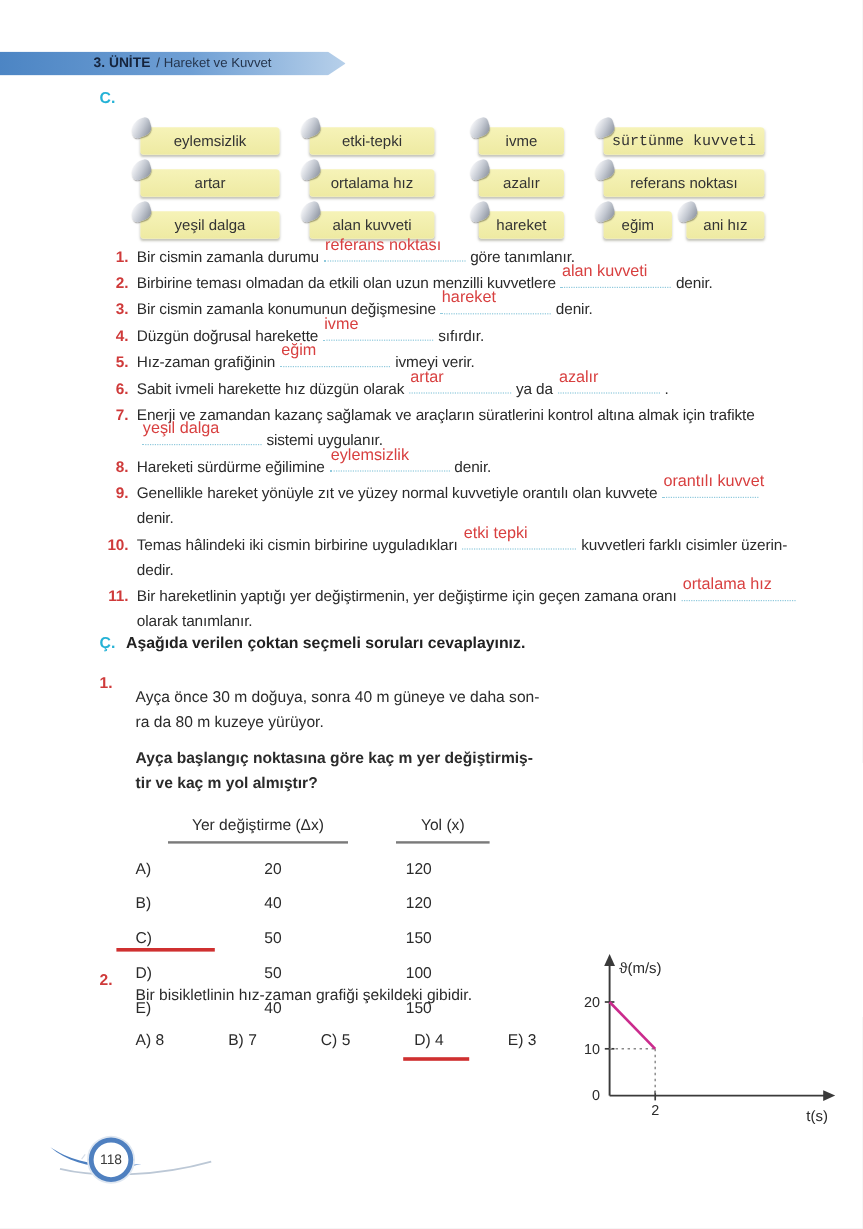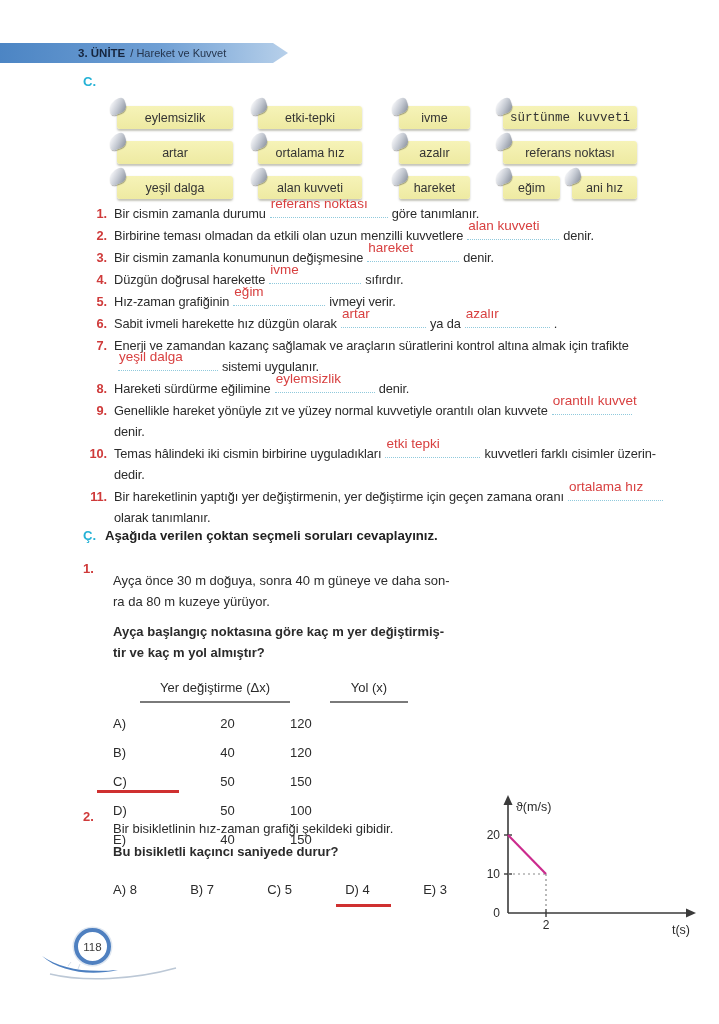--- a/index.html
+++ b/index.html
@@ -48,34 +48,34 @@
   .qbody{width:352px;margin-top:12px;}
   .qbold{font-weight:bold;margin-top:9px;}
 
   .tbl{margin-top:14px;position:relative;}
   .thead{display:flex;margin-bottom:6px;}
   .th1{margin-left:27px;width:150px;text-align:center;border-bottom:2px solid #7a7a7a;padding-bottom:3px;}
   .th2{margin-left:40px;width:78px;text-align:center;border-bottom:2px solid #7a7a7a;padding-bottom:3px;}
   .trow{display:flex;height:29px;align-items:center;position:relative;}
   .tl{width:52px;}
   .tdx{width:125px;text-align:center;}
-  .tx{width:118px;text-align:left;}
+  .tx{width:118px;text-align:center;}
   .row-underline{position:absolute;left:-16px;bottom:3px;width:82px;height:3.5px;background:#cf3030;}
 
   .opts{display:flex;margin-top:17px;width:334px;justify-content:space-between;}
   .opt{position:relative;white-space:nowrap;}
   .opt-underline{position:absolute;left:-9px;bottom:-7px;width:55px;height:3.5px;background:#cf3030;}
 
   
   .graph{position:absolute;left:450px;top:785px;}
 
   
   .badge-wrap{position:absolute;left:38px;top:928px;width:150px;height:60px;}
   .badge-swoosh{position:absolute;left:0;top:14px;}
-  .badge-circle{position:absolute;left:36px;top:0;width:29px;height:29px;background:#fff;
+  .badge-circle{position:absolute;left:36px;top:20px;width:29px;height:29px;background:#fff;
                 border:4px solid #4f80c0;border-radius:50%;display:flex;align-items:center;
                 justify-content:center;font-size:11.5px;color:#3c3c3c;box-shadow:0 0 0 1.5px #dfe7f1;}
 </style>
 </head>
 <body>
 
 <div class="page">
 
   <div class="banner">
     <span class="unit">3. ÜNİTE</span>
@@ -245,21 +245,20 @@
           <span class="tx">150</span>
         </div>
       </div>
     </div>
   </div>
 
   <div class="qblock" style="top:806px;">
     <span class="qnum2">2.</span>
     <div class="qbody" style="width:370px;">
       <div>Bir bisikletlinin hız-zaman grafiği şekildeki gibidir.</div>
-      <div class="qbold" style="margin-top:2px;">Bu bisikletli kaçıncı saniyede durur?</div>
       <div class="opts">
         <span class="opt"><span>A)</span>&nbsp;<span>8</span></span>
         <span class="opt"><span>B)</span>&nbsp;<span>7</span></span>
         <span class="opt"><span>C)</span>&nbsp;<span>5</span></span>
         <span class="opt"><span class="opt-underline"></span><span>D)</span>&nbsp;<span>4</span></span>
         <span class="opt"><span>E)</span>&nbsp;<span>3</span></span>
       </div>
     </div>
   </div>
 

